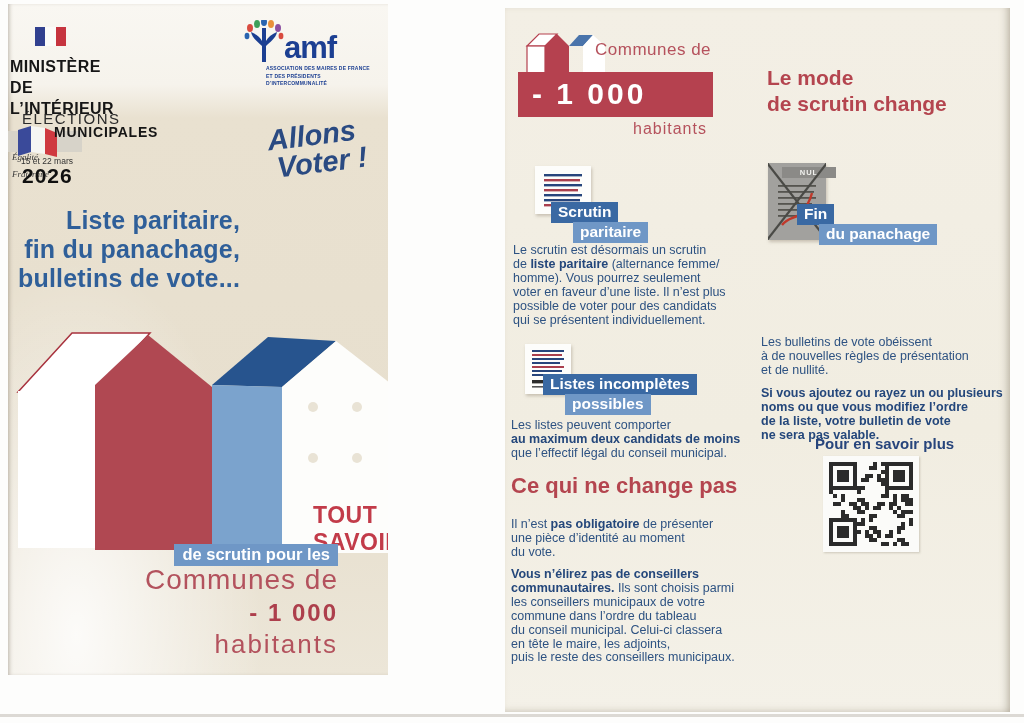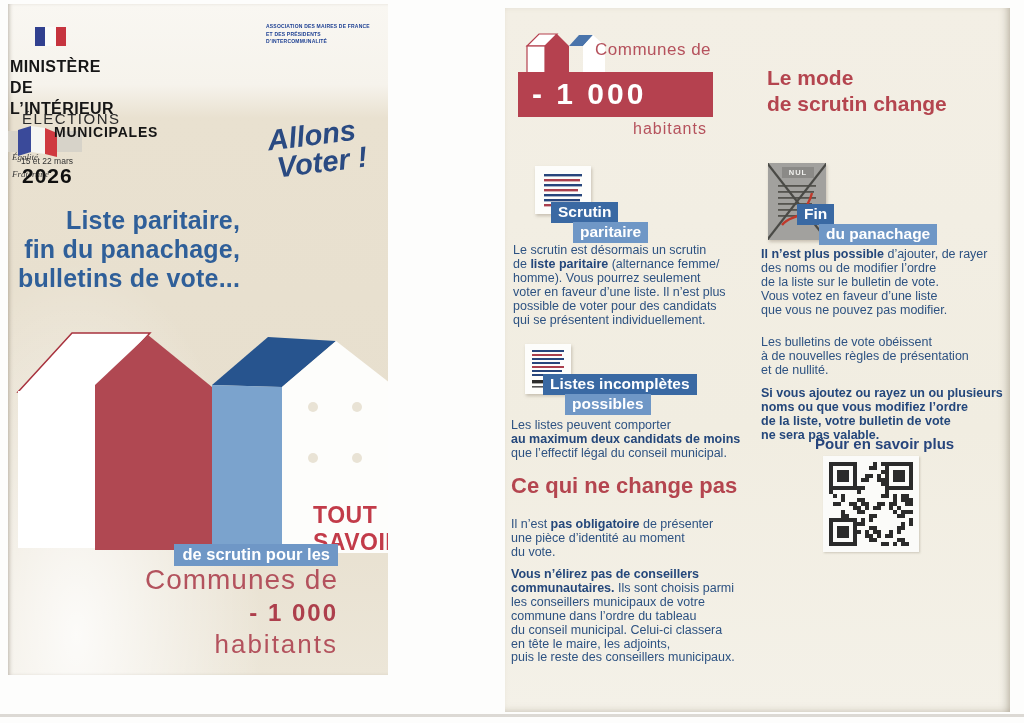--- a/index.html
+++ b/index.html
@@ -84,21 +84,21 @@
   .p-scrutin { left:8px; top:236px; }
   .p-listes  { left:6px; top:411px; }
   .p-chg1 { left:6px; top:510px; }
   .p-chg2 { left:6px; top:560px; }
   .p-fin1 { left:256px; top:240px; }
   .p-fin2 { left:256px; top:328px; }
   .p-fin3 { left:256px; top:379px; }
 
   .nulcard { position:absolute; left:263px; top:155px; width:58px; height:77px; background:#a2a19e; box-shadow:1px 2px 3px rgba(120,110,90,.35); }
   .nulcard svg { position:absolute; left:0; top:0; }
-  .nul-tag { position:absolute; left:14px; top:4px; width:32px; height:11px; background:#8b8a87; color:#f2f2ef; font-size:7.5px; font-weight:bold; text-align:center; line-height:11px; letter-spacing:1px; }
+  .nul-tag { position:absolute; left:14px; top:4px; width:54px; height:11px; background:#8b8a87; color:#f2f2ef; font-size:7.5px; font-weight:bold; text-align:center; line-height:11px; letter-spacing:1px; }
 
   .more { position:absolute; left:310px; top:427px; font-size:15px; font-weight:bold; color:#27457c; }
   .qr { position:absolute; left:318px; top:448px; width:96px; height:96px; background:#fbfbf9; padding:6px; box-shadow:1px 1px 2px rgba(120,110,90,.3); }
 </style>
 </head>
 <body>
 
 <div class="stage">
 
   <div class="page left">
@@ -112,20 +112,33 @@
       <div class="min-name">MINISTÈRE
 DE L’INTÉRIEUR</div>
       <div class="min-motto">
         <div>Liberté</div>
         <div>Égalité</div>
         <div>Fraternité</div>
       </div>
     </div>
 
     <div class="amf">
+      <div class="amf-row">
+        <svg width="40" height="42" viewBox="0 0 40 42">
+          <path d="M18 42 L18 26 C14 22 8 18 7 12 C12 14 16 17 18 21 L18 8 L22 8 L22 21 C24 17 28 14 33 12 C32 18 26 22 22 26 L22 42 Z" fill="#1c3f92"></path>
+          <ellipse cx="6" cy="8" rx="3" ry="4" fill="#d94b3f"></ellipse>
+          <ellipse cx="13" cy="4" rx="3" ry="4" fill="#3fa05a"></ellipse>
+          <ellipse cx="20" cy="2" rx="3" ry="4" fill="#2a64b0"></ellipse>
+          <ellipse cx="27" cy="4" rx="3" ry="4" fill="#e8903a"></ellipse>
+          <ellipse cx="34" cy="8" rx="3" ry="4" fill="#8c4fa0"></ellipse>
+          <ellipse cx="3" cy="16" rx="2.4" ry="3.2" fill="#2a64b0"></ellipse>
+          <ellipse cx="37" cy="16" rx="2.4" ry="3.2" fill="#d94b3f"></ellipse>
+        </svg>
+        <span class="amf-word">amf</span>
+      </div>
       <div class="amf-tag">
         <div>ASSOCIATION DES MAIRES DE FRANCE</div>
         <div>ET DES PRÉSIDENTS D’INTERCOMMUNALITÉ</div>
       </div>
     </div>
 
     <div class="elx">
       <div class="elx-band"></div>
       <span class="elx-l1">ÉLECTIONS</span>
       <svg class="elx-flag" width="40" height="32" viewBox="0 0 40 32">
@@ -254,25 +267,20 @@
         <rect x="10" y="52" width="30" height="1.8" fill="#55544f"></rect>
         <path d="M14 62 C22 52 30 58 38 44 C40 40 42 38 44 30" stroke="#c0392b" stroke-width="2.4" fill="none"></path>
         <line x1="-4" y1="-4" x2="62" y2="81" stroke="#4a4a46" stroke-width="2.2"></line>
         <line x1="62" y1="-4" x2="-4" y2="81" stroke="#4a4a46" stroke-width="2.2"></line>
       </svg>
     </div>
     <div class="lbl lbl-fin">
       <span class="a">Fin</span><br>
       <span class="b">du panachage</span>
     </div>
-    <p class="para p-fin1"><b>Il n’est plus possible</b><span> d’ajouter, de rayer
-des noms ou de modifier l’ordre
-de la liste sur le bulletin de vote.
-Vous votez en faveur d’une liste
-que vous ne pouvez pas modifier.</span></p>
     <p class="para p-fin3"><b>Si vous ajoutez ou rayez un ou plusieurs
 noms ou que vous modifiez l’ordre
 de la liste, votre bulletin de vote
 ne sera pas valable.</b></p>
     <p class="para p-fin2"><span>Les bulletins de vote obéissent
 à de nouvelles règles de présentation
 et de nullité.</span></p>
 
     <div class="more">Pour en savoir plus</div>
     <div class="qr">

